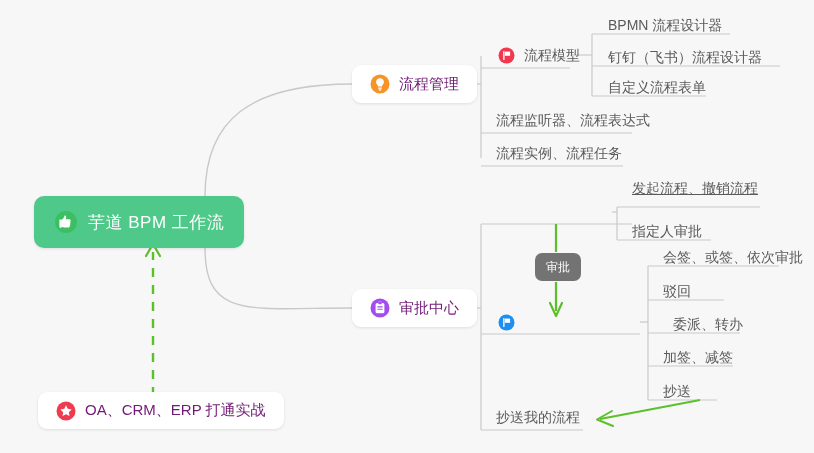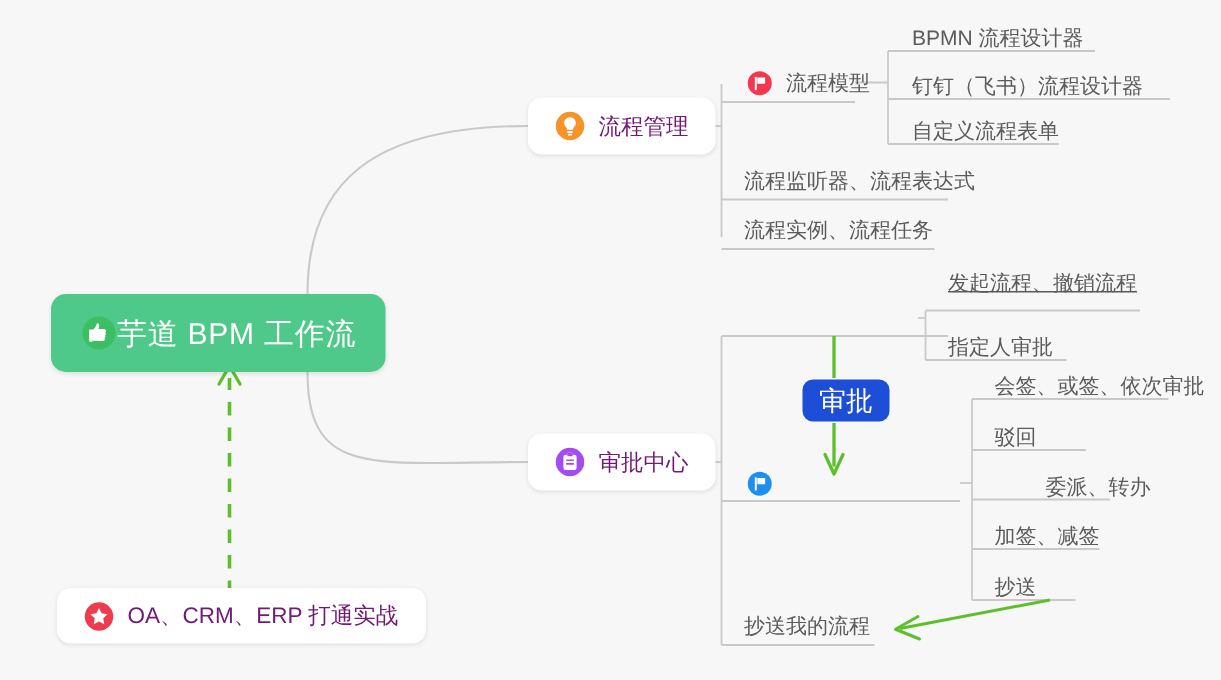--- a/index.html
+++ b/index.html
@@ -42,22 +42,23 @@
   
   .root-node {
     background: #4fc98a;
     border-radius: 10px;
     padding: 0 20px;
     height: 52px;
     box-shadow: 0 1px 3px rgba(0,0,0,0.10);
   }
   .root-label {
     color: #ffffff;
-    font-size: 20px;
+    font-size: 17px;
     letter-spacing: 0.5px;
+    margin-left: 10px;
   }
 
   
   .pill-node {
     background: #ffffff;
     border-radius: 9px;
     padding: 0 18px;
     height: 38px;
     box-shadow: 0 1px 3px rgba(0,0,0,0.10);
   }
@@ -75,24 +76,24 @@
     height: 30px;
     align-items: center;
   }
   .text-node .tl { line-height: 1; }
 
   
   .flag-node .tl { margin-left: 9px; }
 
   
   .tag-node {
-    background: #1d4ed8;
+    background: #737373;
     border-radius: 7px;
     color: #ffffff;
-    font-size: 18px;
+    font-size: 12px;
     height: 28px;
     padding: 0 11px;
     justify-content: center;
   }
 
   
   .icon {
     display: inline-flex;
     align-items: center;
     justify-content: center;
@@ -251,21 +252,21 @@
       </svg>
     </span>
   </div>
 
   <div class="node text-node" style="left:655px; top:242px;">
     <span class="tl">会签、或签、依次审批</span>
   </div>
   <div class="node text-node" style="left:655px; top:276px;">
     <span class="tl">驳回</span>
   </div>
-  <div class="node text-node" style="left:689px; top:309px;">
+  <div class="node text-node" style="left:665px; top:309px;">
     <span class="tl">委派、转办</span>
   </div>
   <div class="node text-node" style="left:655px; top:342px;">
     <span class="tl">加签、减签</span>
   </div>
   <div class="node text-node" style="left:655px; top:376px;">
     <span class="tl">抄送</span>
   </div>
 
   <div class="node pill-node" style="left:38px; top:392px; height:37px;">

